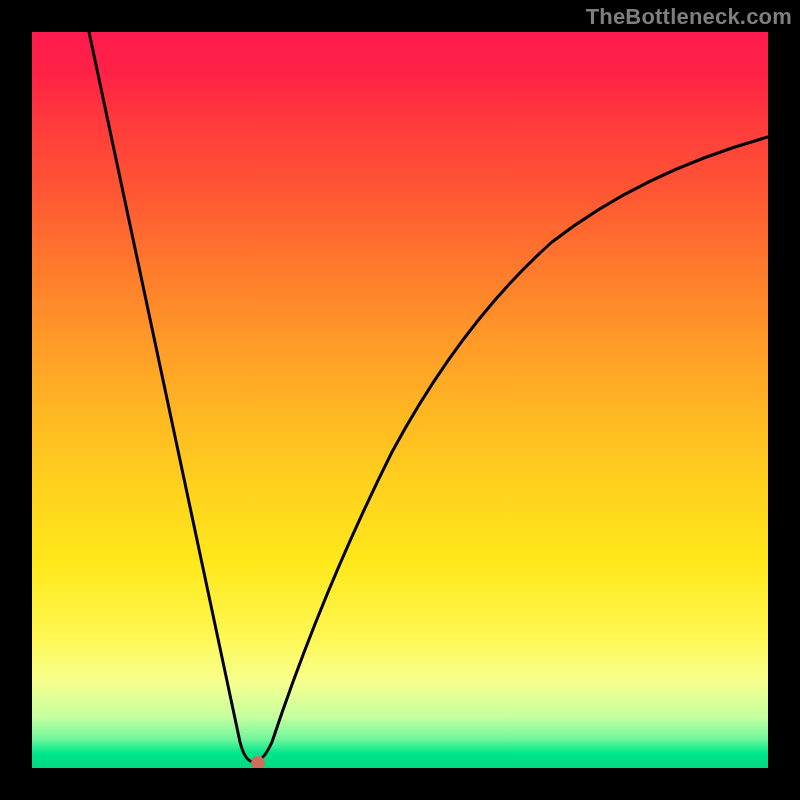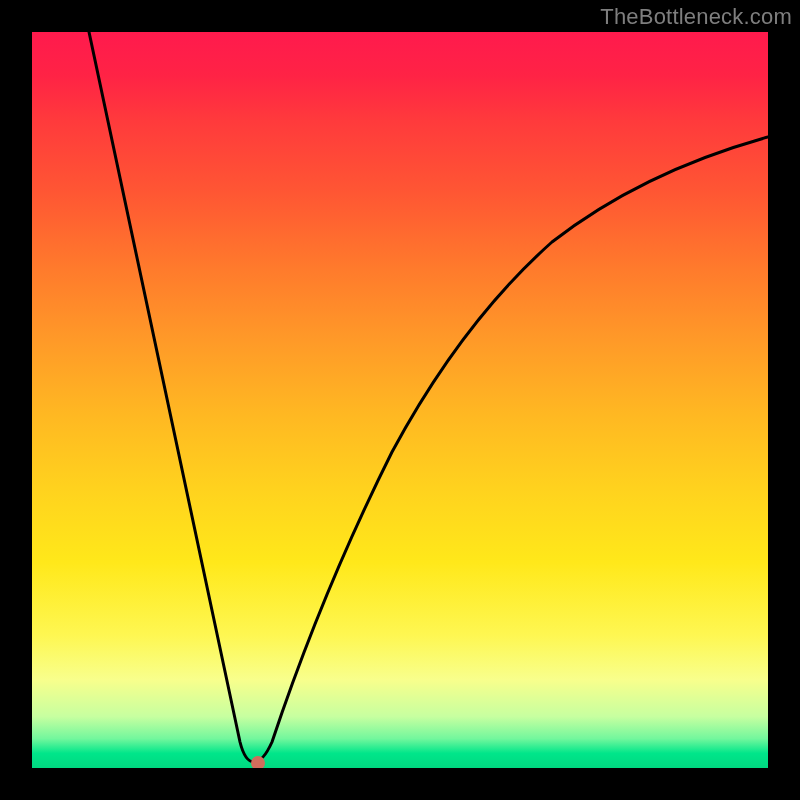--- a/index.html
+++ b/index.html
@@ -49,21 +49,21 @@
     left: 0;
     width: 736px;
     height: 736px;
   }
   .watermark {
     position: absolute;
     top: 4px;
     right: 8px;
     color: #7e7e7e;
     font-size: 22px;
-    font-weight: 400;
+    font-weight: 700;
     letter-spacing: 0.2px;
     user-select: none;
   }
 </style>
 </head>
 <body>
 
 <div class="frame">
   <div class="plot-area">
     <svg class="curve" viewBox="0 0 736 736" preserveAspectRatio="none">

